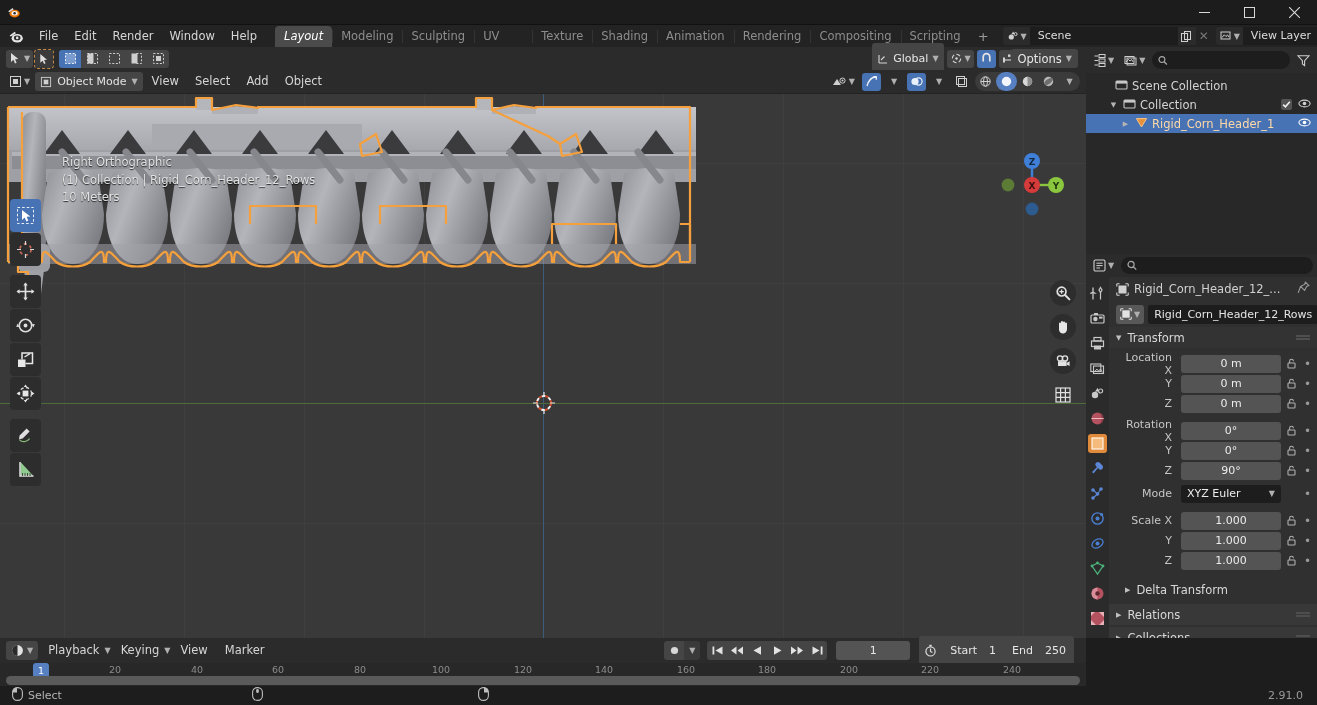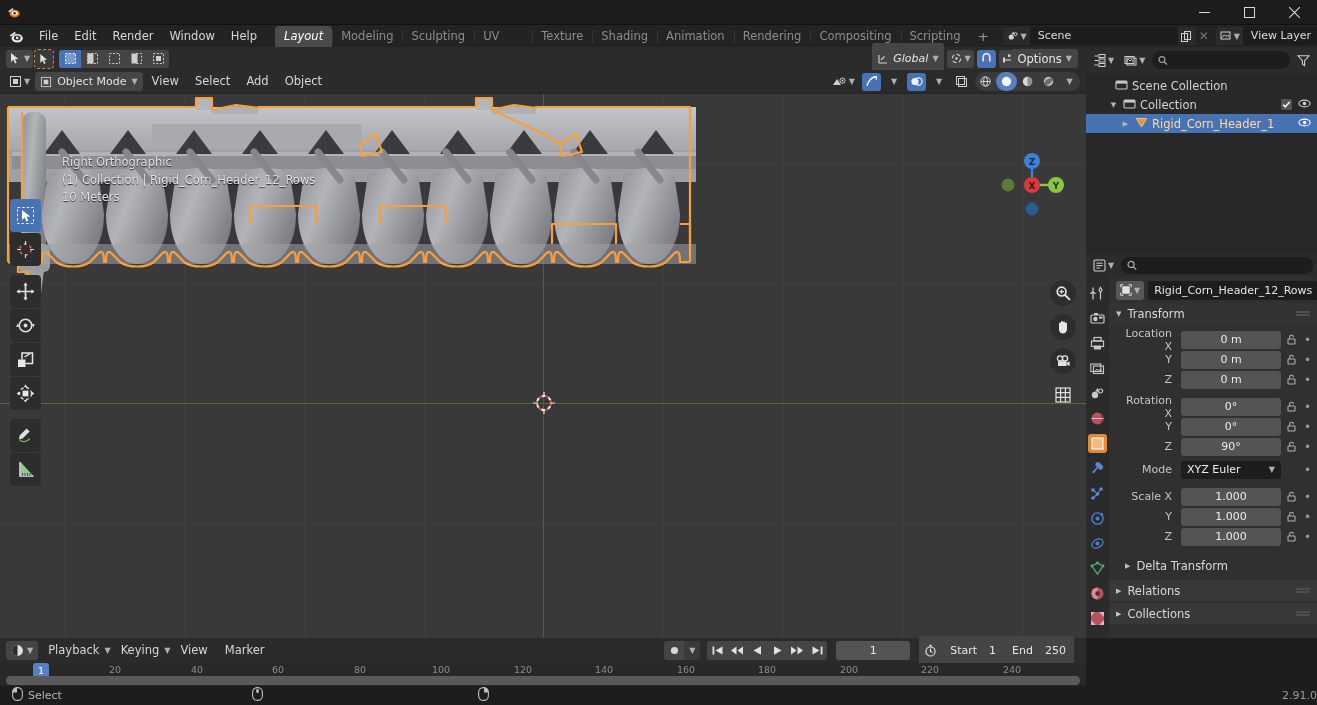--- a/index.html
+++ b/index.html
@@ -86,21 +86,21 @@
   .seg { display: flex; background: #454545; border-radius: 3px; overflow: hidden; }
   .seg > div { width: 22px; height: 18px; display: flex; align-items: center; justify-content: center; }
   .seg > div.on { background: #4772b3; }
   .mode-sel {
     display: flex; align-items: center; gap: 5px; background: #454545; height: 19px;
     border-radius: 3px; padding: 0 5px; font-size: 11px; color: #e2e2e2;
   }
   .hdr-menu { padding: 0 7px; height: 19px; line-height: 19px; font-size: 11.5px; color: #d6d6d6; border-radius: 3px; }
   .xform-sel {
     display: flex; align-items: center; gap: 4px; background: #454545; height: 32px;
-    border-radius: 3px; padding: 0 5px; font-size: 11px; font-style: italic;
+    border-radius: 3px; padding: 0 5px; font-size: 11px;
   }
   .opt-btn {
     display: flex; align-items: center; gap: 4px; background: #454545; height: 19px;
     border-radius: 3px; padding: 0 6px; font-size: 11.5px;
   }
   .shade-group { display: flex; background: #3b3b3b; border-radius: 10px; overflow: hidden; align-items: center; }
   .shade-group > div { width: 21px; height: 19px; display: flex; align-items: center; justify-content: center; }
   .shade-group > div.on { background: #5680c2; border-radius: 10px; }
 
   .vp-canvas {
@@ -221,21 +221,21 @@
     position: absolute; left: 6px; right: 6px; bottom: 1px; height: 9px;
     background: #5a5a5a; border-radius: 5px;
   }
 
   
   .statusbar {
     position: absolute; left: 0; top: 686px; width: 1317px; height: 19px;
     background: #1d1d1d; display: flex; align-items: center; font-size: 11px; color: #b4b4b4;
   }
   .sb-item { display: flex; align-items: center; gap: 5px; }
-  .sb-ver { margin-left: auto; margin-right: 0; color: #9a9a9a; }
+  .sb-ver { margin-left: auto; margin-right: 14px; color: #9a9a9a; }
 </style>
 </head>
 <body>
 
 <div id="app">
 
   <div class="titlebar">
     <div class="tb-icon">
       <svg width="14" height="14" viewBox="0 0 14 14">
         <ellipse cx="7.6" cy="8.6" rx="5.1" ry="3.9" fill="#ea7600"></ellipse>
@@ -935,20 +935,32 @@
       </div>
       <div class="pr-tab">
         <svg width="15" height="15" viewBox="0 0 15 15">
             <rect x="1" y="1" width="13" height="13" fill="#b5525f"></rect>
             <path d="M1 1 L5 1 L1 5 Z M9 1 L14 1 L14 6 L9 1 Z M1 9 L6 14 L1 14 Z M14 9 L14 14 L9 14 Z" fill="#e8b0b8"></path>
           </svg>
       </div>
     </div>
 
     <div class="pr-body">
+      <div class="pr-crumb">
+        <svg width="13" height="13" viewBox="0 0 13 13">
+            <rect x="2.5" y="2.5" width="8" height="8" fill="#d0d0d0"></rect>
+            <path d="M0.8 0.8 L3.6 0.8 M0.8 0.8 L0.8 3.6 M12.2 0.8 L9.4 0.8 M12.2 0.8 L12.2 3.6 M0.8 12.2 L3.6 12.2 M0.8 12.2 L0.8 9.4 M12.2 12.2 L9.4 12.2 M12.2 12.2 L12.2 9.4" stroke="#d0d0d0" stroke-width="1.1" fill="none"></path>
+          </svg>
+        <span>Rigid_Corn_Header_12_...</span>
+        <span style="margin-left:auto">
+          <svg width="13" height="13" viewBox="0 0 13 13">
+              <path d="M8.4 1.2 L11.8 4.6 L9.6 5.4 L7.6 9.4 L3.6 5.4 L7.6 3.4 Z M3.6 5.4 L1.2 11.8" fill="none" stroke="#9a9a9a" stroke-width="1.1"></path>
+            </svg>
+        </span>
+      </div>
 
       <div class="pr-namerow">
         <div class="pr-nameico">
           <svg width="12" height="12" viewBox="0 0 13 13">
               <rect x="2.5" y="2.5" width="8" height="8" fill="#e2e2e2"></rect>
               <path d="M0.8 0.8 L3.6 0.8 M0.8 0.8 L0.8 3.6 M12.2 0.8 L9.4 0.8 M12.2 0.8 L12.2 3.6 M0.8 12.2 L3.6 12.2 M0.8 12.2 L0.8 9.4 M12.2 12.2 L9.4 12.2 M12.2 12.2 L12.2 9.4" stroke="#e2e2e2" stroke-width="1.1" fill="none"></path>
             </svg>
           <span class="caret">▼</span>
         </div>
         <div class="pr-namefield">Rigid_Corn_Header_12_Rows</div>

